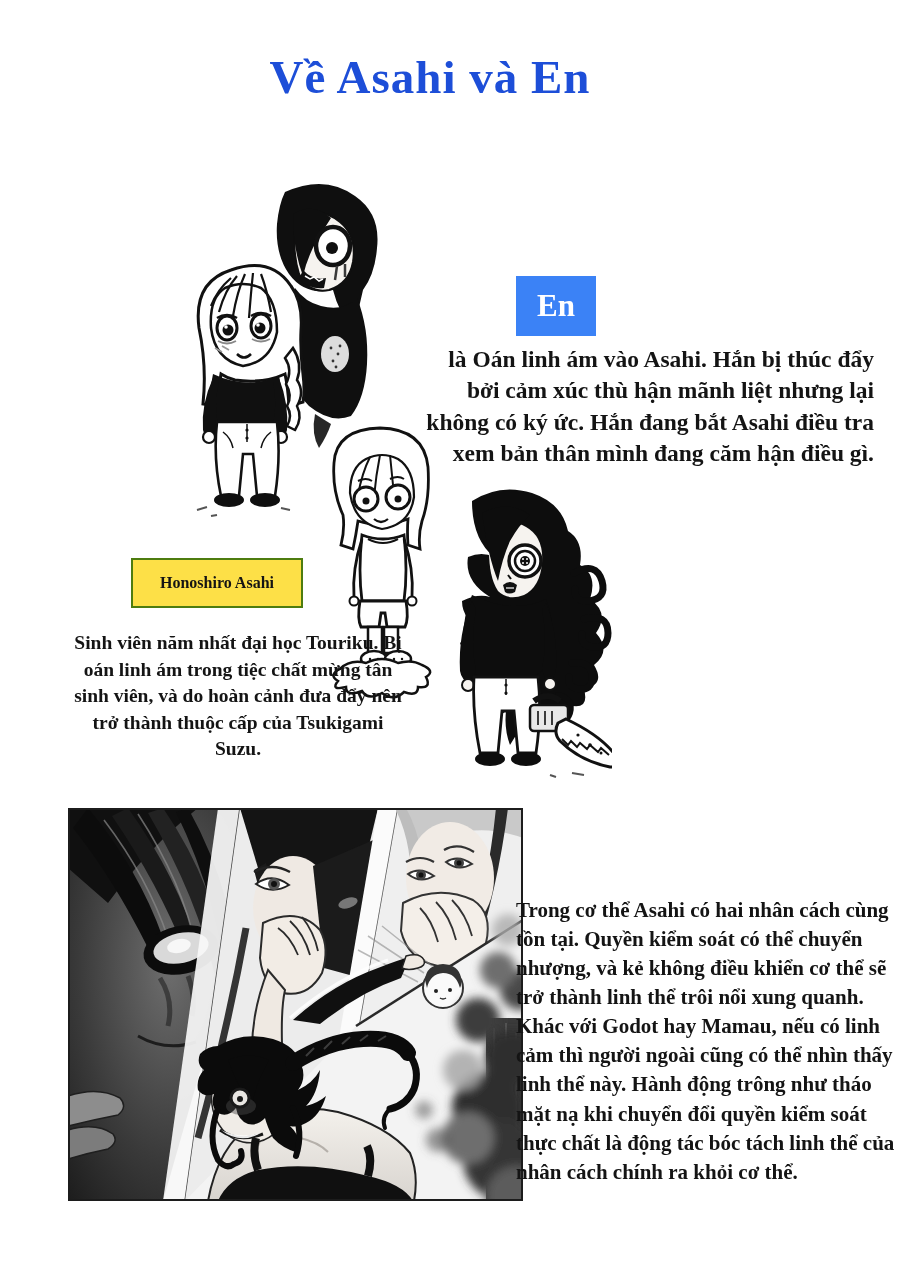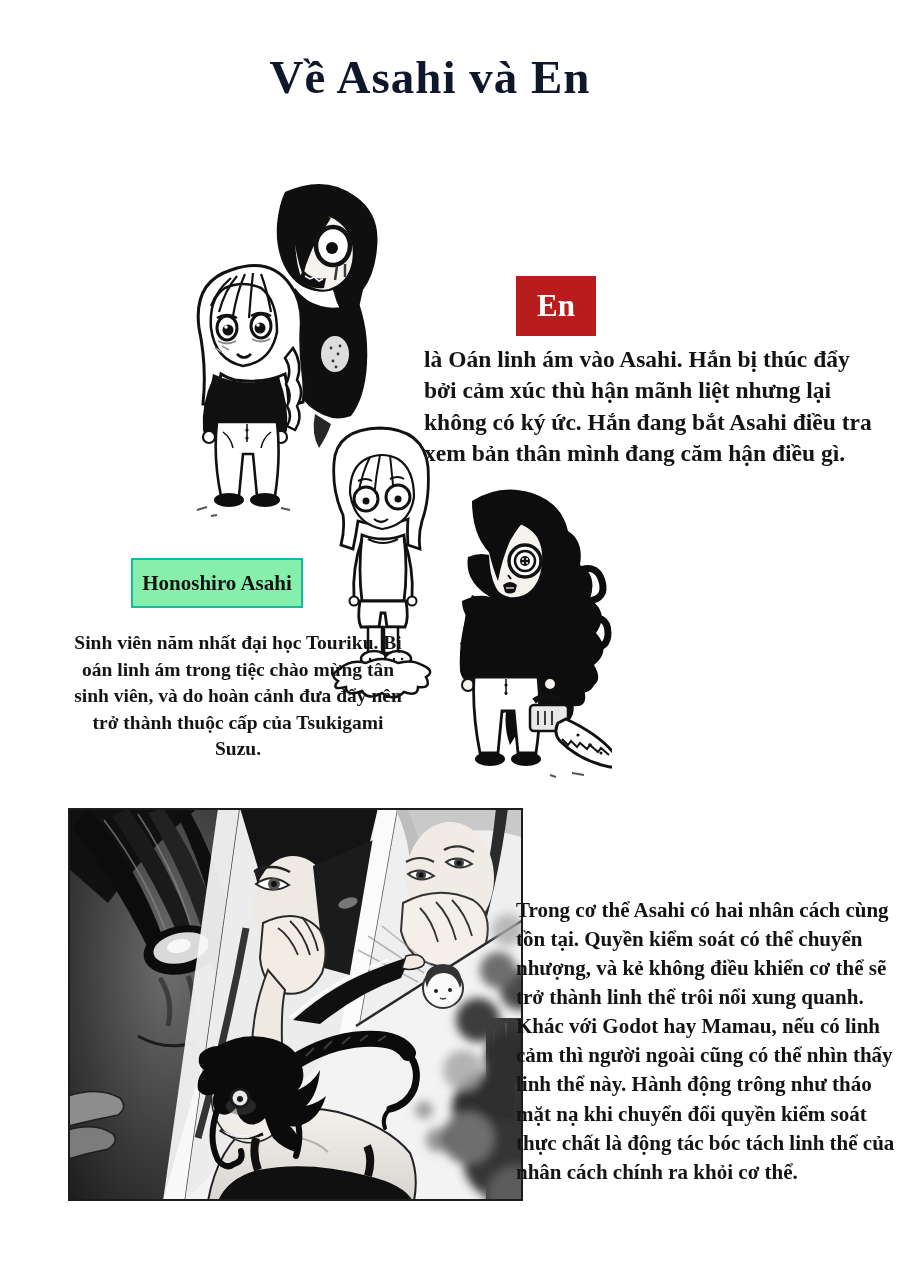--- a/index.html
+++ b/index.html
@@ -3,35 +3,35 @@
 <meta charset="utf-8">
 <style>
   html,body { margin:0; padding:0; background:#ffffff; }
   .page {
     position:relative; width:900px; height:1279px; background:#ffffff;
     font-family:"Liberation Serif","DejaVu Serif",serif; color:#141414; overflow:hidden;
   }
   .abs { position:absolute; }
   .page-title {
     left:105px; top:50px; width:650px; text-align:center;
-    font-size:47px; font-weight:bold; letter-spacing:1px; color:#0f172a;
+    font-size:47px; font-weight:bold; letter-spacing:1px; color:#1d4ed8;
   }
   .en-box {
     left:516px; top:276px; width:80px; height:60px;
     display:flex; align-items:center; justify-content:center;
     font-size:31px; font-weight:bold;
   }
   .en-desc {
     left:424px; top:344px; width:450px; font-size:23.5px; font-weight:bold;
-    text-align:left; line-height:1.33;
+    text-align:right; line-height:1.33;
   }
   .asahi-box {
-    left:131px; top:558px; width:168px; height:46px; border:2px solid #14b8a6;
-    background:#86efac; display:flex; align-items:center; justify-content:center;
-    font-size:21px; font-weight:bold;
+    left:131px; top:558px; width:168px; height:46px; border:2px solid #4d7c0f;
+    background:#fde047; display:flex; align-items:center; justify-content:center;
+    font-size:16px; font-weight:bold;
   }
   .asahi-desc {
     left:70px; top:630px; width:336px; font-size:19.5px; font-weight:bold;
     text-align:center; line-height:1.36;
   }
   .henshin-h {
     left:520px; top:846px; width:372px; text-align:center;
     font-size:24px; font-weight:bold; letter-spacing:.5px;
   }
   .henshin-desc {
@@ -94,21 +94,21 @@
       <path d="M32,244 L92,244 Q96,280 90,318 L72,318 L68,276 L58,276 L54,318 L36,318 Q28,280 32,244 Z" fill="#ffffff" stroke="#111" stroke-width="2.6"></path>
       <path d="M62,246 L62,264 M38,254 Q46,260 48,270 M86,254 Q78,260 76,270" stroke="#111" stroke-width="1.5" fill="none"></path>
       <circle cx="62" cy="252" r="1.6" fill="#111"></circle>
         <circle cx="62" cy="260" r="1.6" fill="#111"></circle>
       <ellipse cx="44" cy="322" rx="15" ry="7" fill="#0f0f0f"></ellipse>
       <ellipse cx="80" cy="322" rx="15" ry="7" fill="#0f0f0f"></ellipse>
       <path d="M12,332 l10,-3 M96,330 l9,2 M26,338 l6,-1" stroke="#555" stroke-width="2" fill="none"></path>
     </g>
   </svg>
 
-  <div class="abs en-box" style="background:#b91c1c; color:#ffffff;">
+  <div class="abs en-box" style="background:#3b82f6; color:#ffffff;">
     <span>En</span>
   </div>
 
   <div class="abs en-desc">là Oán linh ám vào Asahi. Hắn bị thúc đẩy bởi cảm xúc thù hận mãnh liệt nhưng lại không có ký ức. Hắn đang bắt Asahi điều tra xem bản thân mình đang căm hận điều gì.</div>
 
   <svg class="abs chibi-mid" width="290" height="355" viewBox="0 0 290 355" aria-hidden="true">
 
     <g>
       <path d="M12,40 Q14,6 58,5 Q102,6 106,44 Q108,76 100,98 Q96,112 98,126 L86,122 Q85,108 86,96 Q60,106 36,98 Q34,112 31,126 L19,122 Q23,106 21,92 Q10,68 12,40 Z" fill="#ffffff" stroke="#111" stroke-width="2.8"></path>
       <path d="M28,70 Q28,44 44,36 Q60,28 76,36 Q92,46 92,74 Q88,102 60,106 Q32,100 28,70 Z" fill="#ffffff" stroke="#111" stroke-width="2.2"></path>
@@ -178,21 +178,21 @@
         <circle cx="279" cy="330" r="1.5" fill="#111"></circle>
         <path d="M250,350 l12,2 M228,352 l6,2" stroke="#555" stroke-width="2"></path>
       </g>
     </g>
   </svg>
 
   <div class="abs asahi-box">
     <span>Honoshiro Asahi</span>
   </div>
 
-  <div class="abs asahi-desc">Sinh viên năm nhất đại học Touriku. Bị oán linh ám trong tiệc chào mừng tân sinh viên, và do hoàn cảnh đưa đẩy nên trở thành thuộc cấp của Tsukigami Suzu.</div>
+  <div class="abs asahi-desc">Sinh viên năm nhất đại học Touriku. Bị oán linh ám trong tiệc chất mừng tân sinh viên, và do hoàn cảnh đưa đẩy nên trở thành thuộc cấp của Tsukigami Suzu.</div>
 
   <svg class="abs manga-panel" width="455" height="393" viewBox="0 0 455 393" aria-hidden="true">
     <defs>
       <radialGradient id="darkFace" cx="0.55" cy="0.4" r="0.9">
         <stop offset="0" stop-color="#6e6e6e"></stop>
           <stop offset="0.55" stop-color="#3a3a3a"></stop>
           <stop offset="1" stop-color="#141414"></stop>
       </radialGradient>
       <linearGradient id="skinG" x1="0" y1="0" x2="0" y2="1">
         <stop offset="0" stop-color="#f4f1ec"></stop>

